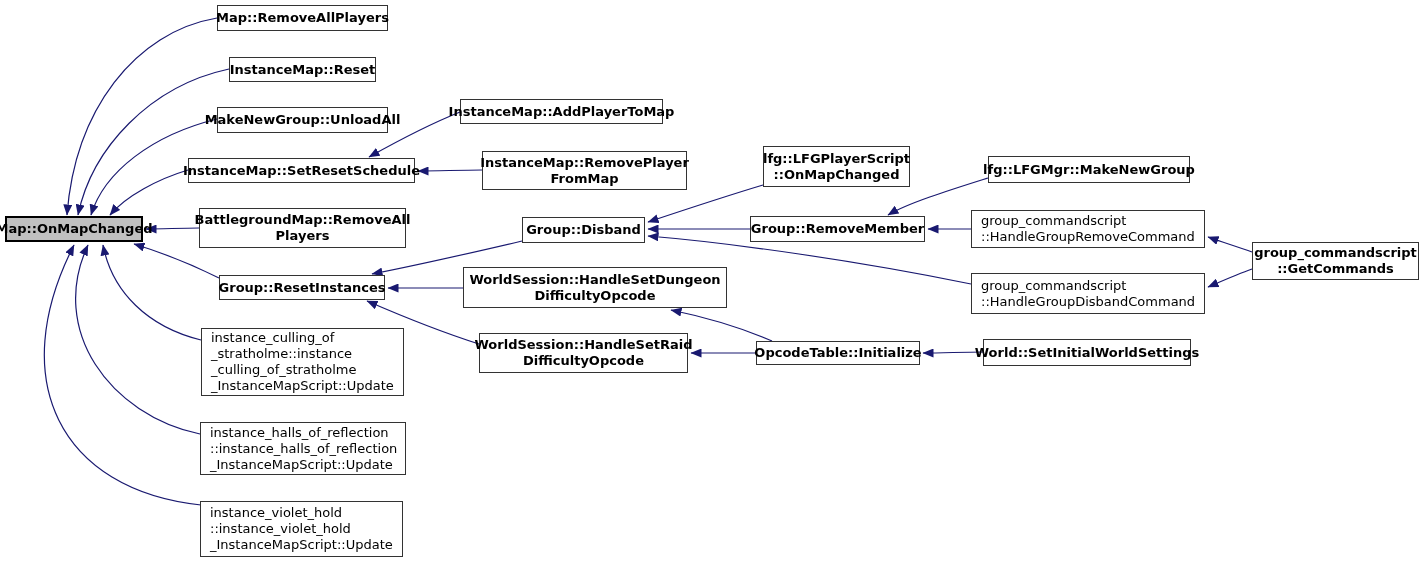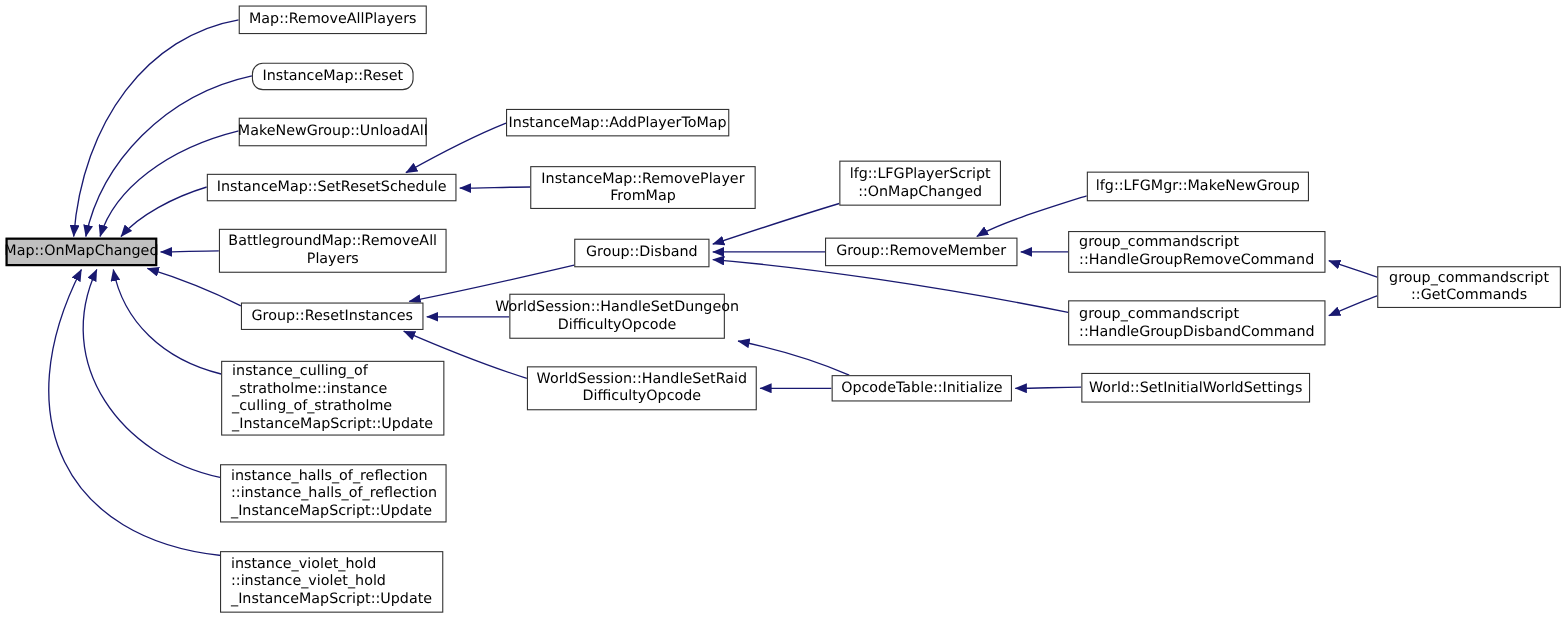--- a/index.html
+++ b/index.html
@@ -18,21 +18,21 @@
     border:1px solid #333333;
     color:#000000;
     display:flex;
     flex-direction:column;
     justify-content:center;
     font-size:13px;
     line-height:16px;
     white-space:nowrap;
     cursor:pointer;
   }
-  .node.center{align-items:center;}
+  .node.center{align-items:center;font-weight:bold;}
   .node.left{align-items:flex-start;text-align:left;padding-left:9px;}
   .node.highlighted{
     background:#c0c0c0;
     border:2px solid #000000;
   }
   .node span{pointer-events:none;}
 </style>
 </head>
 <body>
 
@@ -67,21 +67,21 @@
       <path d="M772,341 C735,325 700,316 671,310" fill="none" stroke="#191970" stroke-width="1.2" marker-end="url(#arrow)"></path>
       <path d="M756,353 C734,353 712,353 691,353" fill="none" stroke="#191970" stroke-width="1.2" marker-end="url(#arrow)"></path>
       <path d="M983,352 C963,352 943,353 923,353" fill="none" stroke="#191970" stroke-width="1.2" marker-end="url(#arrow)"></path>
     </svg>
 <div class="node center highlighted" style="left: 5px; top: 216px; width: 138px; height: 26px;">
       <span>Map::OnMapChanged</span>
     </div>
     <div class="node center" style="left: 217px; top: 5px; width: 171px; height: 26px;">
       <span>Map::RemoveAllPlayers</span>
     </div>
-    <div class="node center" style="left: 229px; top: 57px; width: 147px; height: 25px; border-radius: 10px;">
+    <div class="node center" style="left: 229px; top: 57px; width: 147px; height: 25px;">
       <span>InstanceMap::Reset</span>
     </div>
     <div class="node center" style="left: 217px; top: 107px; width: 171px; height: 26px;">
       <span>MakeNewGroup::UnloadAll</span>
     </div>
     <div class="node center" style="left: 188px; top: 158px; width: 227px; height: 25px;">
       <span>InstanceMap::SetResetSchedule</span>
     </div>
     <div class="node center" style="left: 199px; top: 208px; width: 207px; height: 40px;">
       <span>BattlegroundMap::RemoveAll</span>
@@ -109,21 +109,21 @@
     <div class="node center" style="left: 460px; top: 99px; width: 203px; height: 25px;">
       <span>InstanceMap::AddPlayerToMap</span>
     </div>
     <div class="node center" style="left: 482px; top: 151px; width: 205px; height: 39px;">
       <span>InstanceMap::RemovePlayer</span>
       <span>FromMap</span>
     </div>
     <div class="node center" style="left: 522px; top: 217px; width: 123px; height: 26px;">
       <span>Group::Disband</span>
     </div>
-    <div class="node center" style="left: 463px; top: 267px; width: 196px; height: 41px;">
+    <div class="node center" style="left: 463px; top: 267px; width: 264px; height: 41px;">
       <span>WorldSession::HandleSetDungeon</span>
       <span>DifficultyOpcode</span>
     </div>
     <div class="node center" style="left: 479px; top: 333px; width: 209px; height: 40px;">
       <span>WorldSession::HandleSetRaid</span>
       <span>DifficultyOpcode</span>
     </div>
     <div class="node center" style="left: 763px; top: 146px; width: 147px; height: 41px;">
       <span>lfg::LFGPlayerScript</span>
       <span>::OnMapChanged</span>

